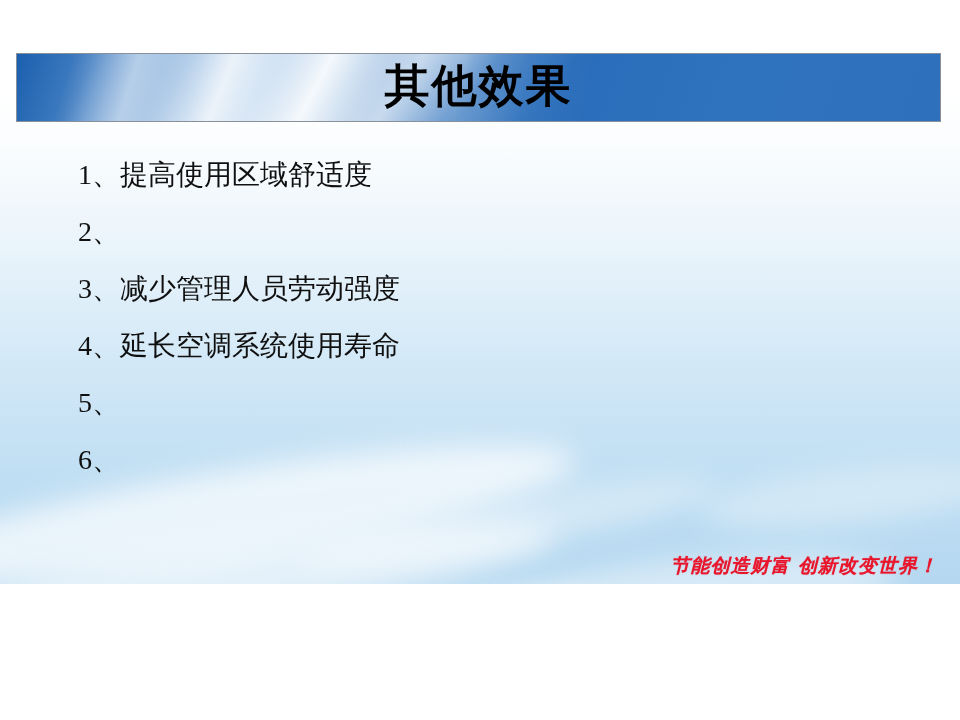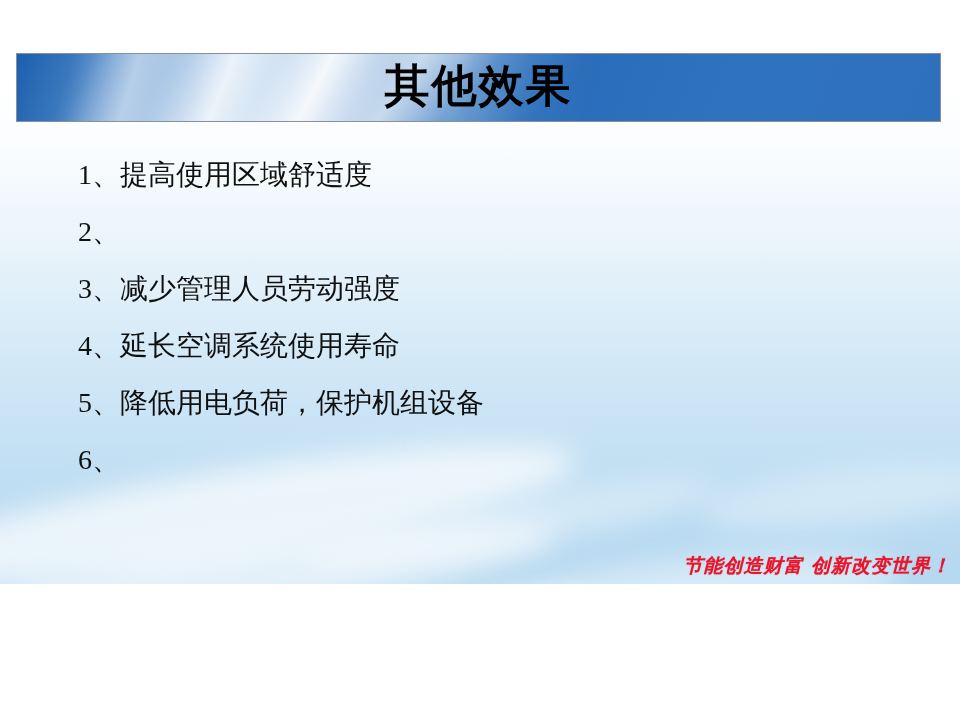--- a/index.html
+++ b/index.html
@@ -131,21 +131,21 @@
   .bullet-index {
     font-family: "Liberation Serif", "DejaVu Serif", serif;
   }
   .bullet-label {
     font-family: "Liberation Serif", "DejaVu Serif", serif;
   }
 
   
   #footer-slogan {
     position: absolute;
-    right: 9px;
+    right: 22px;
     bottom: 5px;
     color: #e8152b;
     font-size: 19px;
     font-weight: bold;
     font-style: italic;
     letter-spacing: 1px;
     font-family: "DejaVu Serif", "Liberation Serif", serif;
     white-space: nowrap;
     text-shadow: 0 0 1px rgba(232,21,43,0.6);
   }
@@ -185,21 +185,20 @@
       <span class="bullet-label">减少管理人员劳动强度</span>
     </div>
 
     <div class="bullet-row">
       <span class="bullet-index">4、</span>
       <span class="bullet-label">延长空调系统使用寿命</span>
     </div>
 
     <div class="bullet-row">
       <span class="bullet-index">5、</span>
-      <span class="bullet-label">降低用电负荷，保护机组设备</span>
     </div>
 
     <div class="bullet-row">
       <span class="bullet-index">6、</span>
     </div>
 
   </div>
 
   <div id="footer-slogan">节能创造财富 创新改变世界！</div>
 

